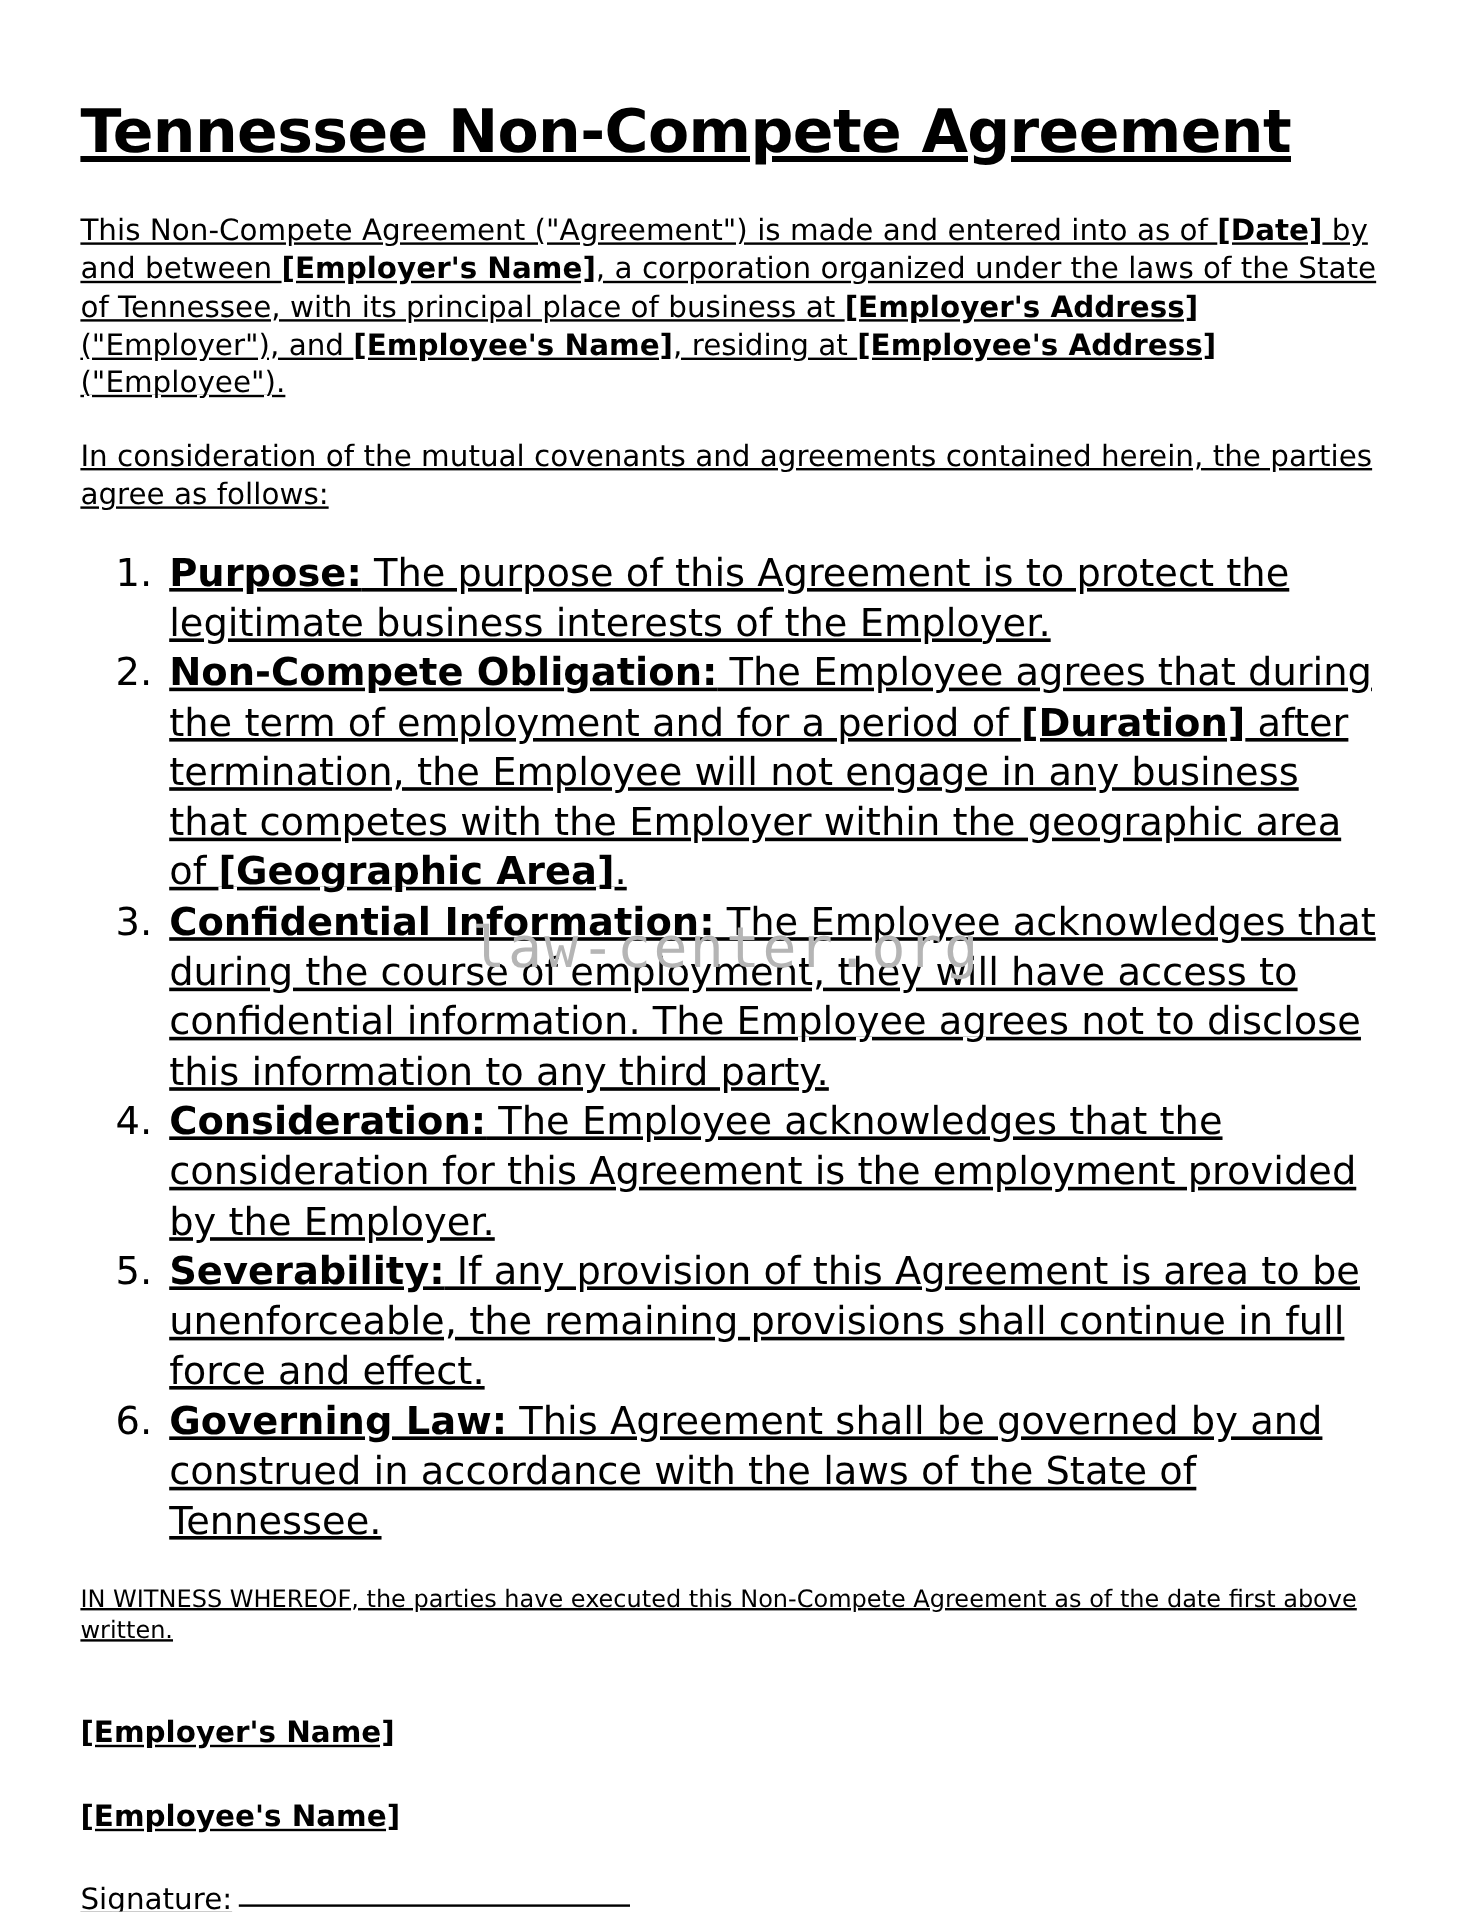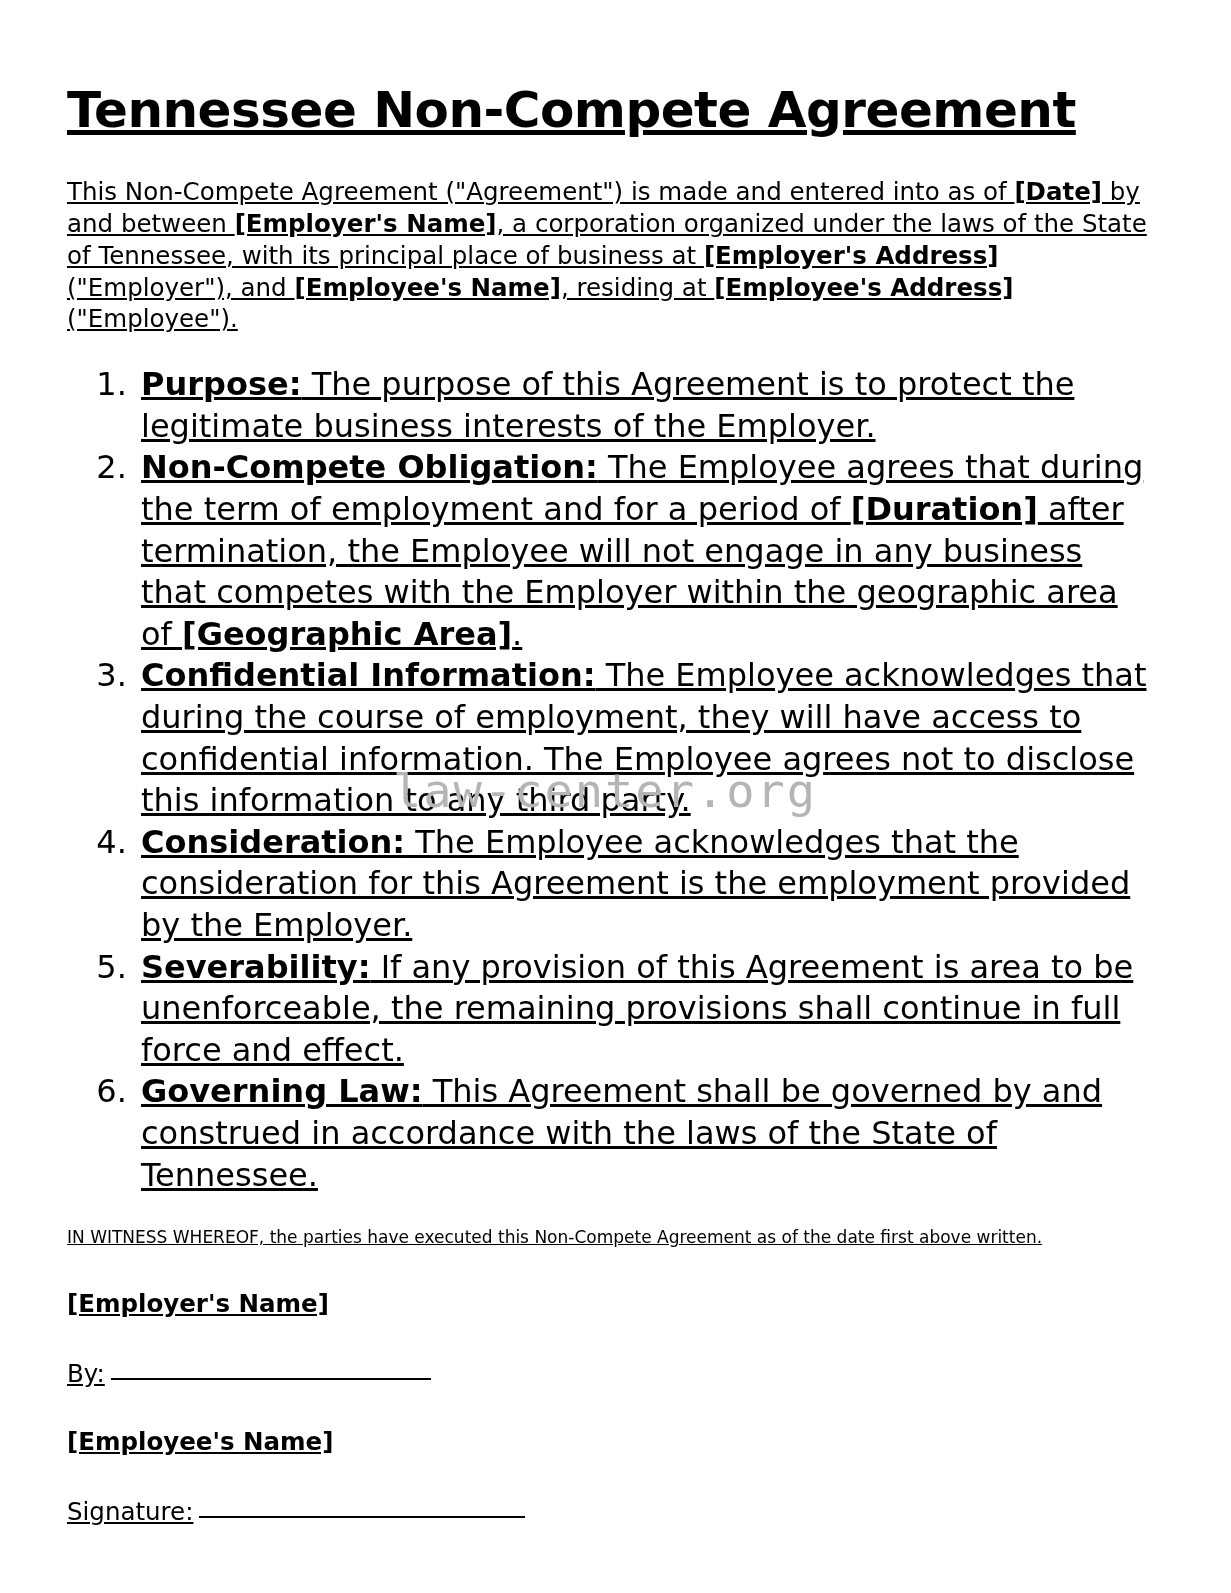--- a/index.html
+++ b/index.html
@@ -63,23 +63,23 @@
     list-style-position: outside;
     list-style-type: decimal;
   }
 
   ol.clauses > li {
     margin: 0 0 0 0;
     padding: 0 0 0 4px;
   }
 
   .witness {
-    font-size: 17px;
+    font-size: 20px;
     line-height: 1.30;
-    margin: 0 0 40px 0;
+    margin: 0 0 57px 0;
   }
 
   .sig-block {
     font-size: 24.5px;
     line-height: 1.30;
   }
 
   .sig-name {
     font-weight: bold;
     margin: 0 0 38px 0;
@@ -122,37 +122,37 @@
 <div class="page">
 
   <div class="watermark">law-center.org</div>
 
   <div class="content">
 
     <h1 class="doc-title">Tennessee Non-Compete Agreement</h1>
 
     <p class="para"><span>This Non-Compete Agreement ("Agreement") is made and entered into as of </span><b>[Date]</b><span> by and between </span><b>[Employer's Name]</b><span>, a corporation organized under the laws of the State of Tennessee, with its principal place of business at </span><b>[Employer's Address]</b><span> ("Employer"), and </span><b>[Employee's Name]</b><span>, residing at </span><b>[Employee's Address]</b><span> ("Employee").</span></p>
 
+    <p class="para">In consideration of the mutual covenants and agreements contained herein, the parties agree as follows:</p>
 
     <ol class="clauses">
       <li><b>Purpose:</b><span> The purpose of this Agreement is to protect the legitimate business interests of the Employer.</span></li>
       <li><b>Non-Compete Obligation:</b><span> The Employee agrees that during the term of employment and for a period of </span><b>[Duration]</b><span> after termination, the Employee will not engage in any business that competes with the Employer within the geographic area of </span><b>[Geographic Area]</b><span>.</span></li>
       <li><b>Confidential Information:</b><span> The Employee acknowledges that during the course of employment, they will have access to confidential information. The Employee agrees not to disclose this information to any third party.</span></li>
       <li><b>Consideration:</b><span> The Employee acknowledges that the consideration for this Agreement is the employment provided by the Employer.</span></li>
       <li><b>Severability:</b><span> If any provision of this Agreement is area to be unenforceable, the remaining provisions shall continue in full force and effect.</span></li>
       <li><b>Governing Law:</b><span> This Agreement shall be governed by and construed in accordance with the laws of the State of Tennessee.</span></li>
     </ol>
 
     <p class="witness">IN WITNESS WHEREOF, the parties have executed this Non-Compete Agreement as of the date first above written.</p>
 
     <div class="sig-block">
 
       <div class="sig-name">[Employer's Name]</div>
 
-      <div class="sig-line"><span>By:</span><span class="rule"></span></div>
 
 
 
       <div class="sig-name">[Employee's Name]</div>
 
       <div class="sig-line"><span>Signature:</span><span class="rule sig"></span></div>
 
     </div>
 
   </div>

